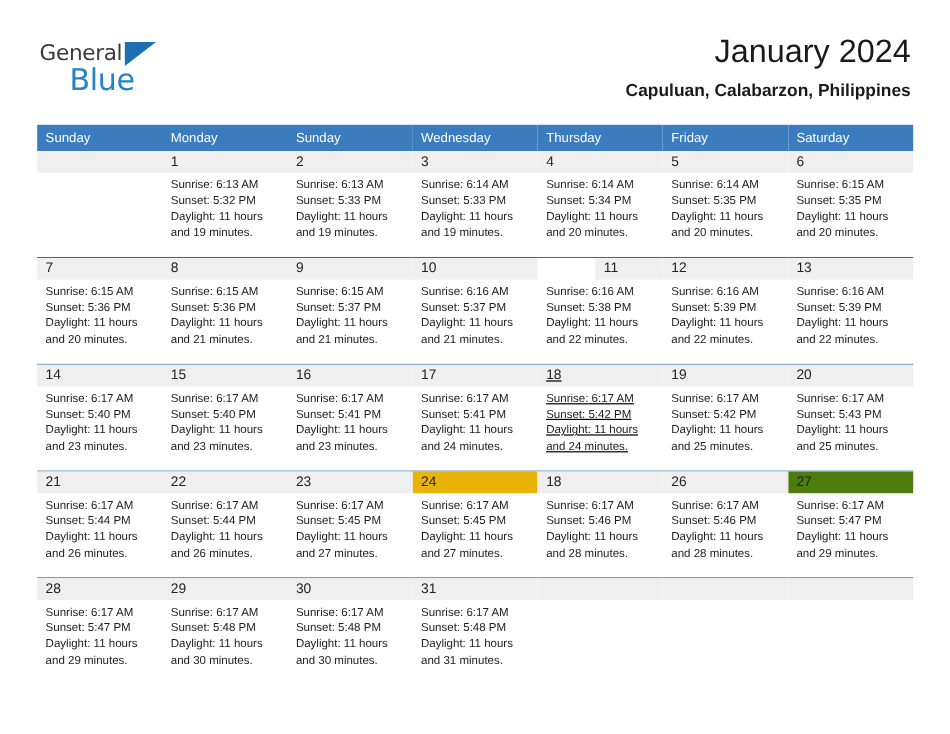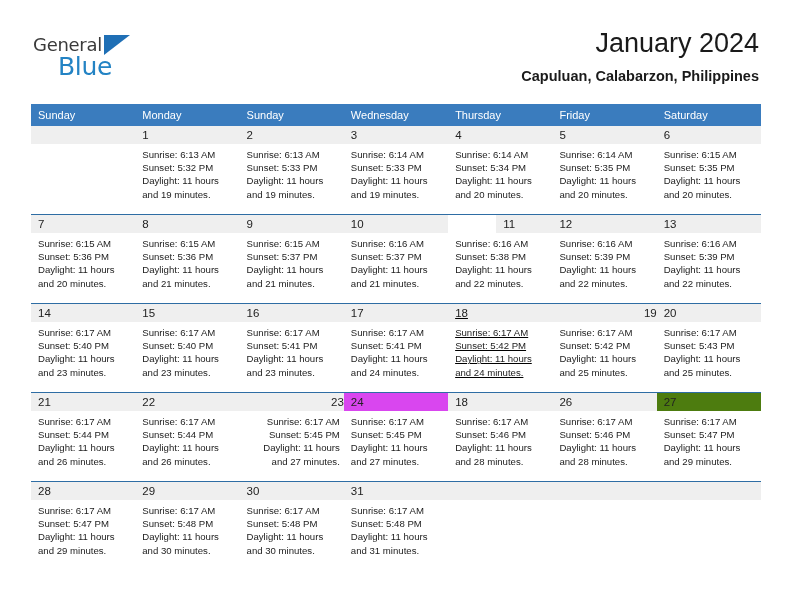--- a/index.html
+++ b/index.html
@@ -393,21 +393,21 @@
               <div class="cell-lines">
                 <div>Sunrise: 6:17 AM</div>
                 <div>Sunset: 5:42 PM</div>
                 <div>Daylight: 11 hours</div>
                 <div>and 24 minutes.</div>
               </div>
             </div>
           </td>
           <td style="border-top-color: rgb(46, 109, 164);">
             <div class="cell">
-              <div class="daynum-band" style="background: rgb(239, 239, 239); text-align: right;">19</div>
+              <div class="daynum-band" style="background: rgb(239, 239, 239);">19</div>
               <div class="cell-lines">
                 <div>Sunrise: 6:17 AM</div>
                 <div>Sunset: 5:42 PM</div>
                 <div>Daylight: 11 hours</div>
                 <div>and 25 minutes.</div>
               </div>
             </div>
           </td>
           <td style="border-top-color: rgb(46, 109, 164);">
             <div class="cell">
@@ -437,34 +437,34 @@
             <div class="cell">
               <div class="daynum-band" style="background: rgb(239, 239, 239);">22</div>
               <div class="cell-lines">
                 <div>Sunrise: 6:17 AM</div>
                 <div>Sunset: 5:44 PM</div>
                 <div>Daylight: 11 hours</div>
                 <div>and 26 minutes.</div>
               </div>
             </div>
           </td>
-          <td style="border-top-color: rgb(46, 109, 164); text-align: right;">
+          <td style="border-top-color: rgb(46, 109, 164);">
             <div class="cell">
               <div class="daynum-band" style="background: rgb(239, 239, 239);">23</div>
               <div class="cell-lines">
                 <div>Sunrise: 6:17 AM</div>
                 <div>Sunset: 5:45 PM</div>
                 <div>Daylight: 11 hours</div>
                 <div>and 27 minutes.</div>
               </div>
             </div>
           </td>
           <td style="border-top-color: rgb(46, 109, 164);">
             <div class="cell">
-              <div class="daynum-band" style="background: #d946ef;">24</div>
+              <div class="daynum-band" style="background: #eab308;">24</div>
               <div class="cell-lines">
                 <div>Sunrise: 6:17 AM</div>
                 <div>Sunset: 5:45 PM</div>
                 <div>Daylight: 11 hours</div>
                 <div>and 27 minutes.</div>
               </div>
             </div>
           </td>
           <td style="border-top-color: rgb(46, 109, 164);">
             <div class="cell">

